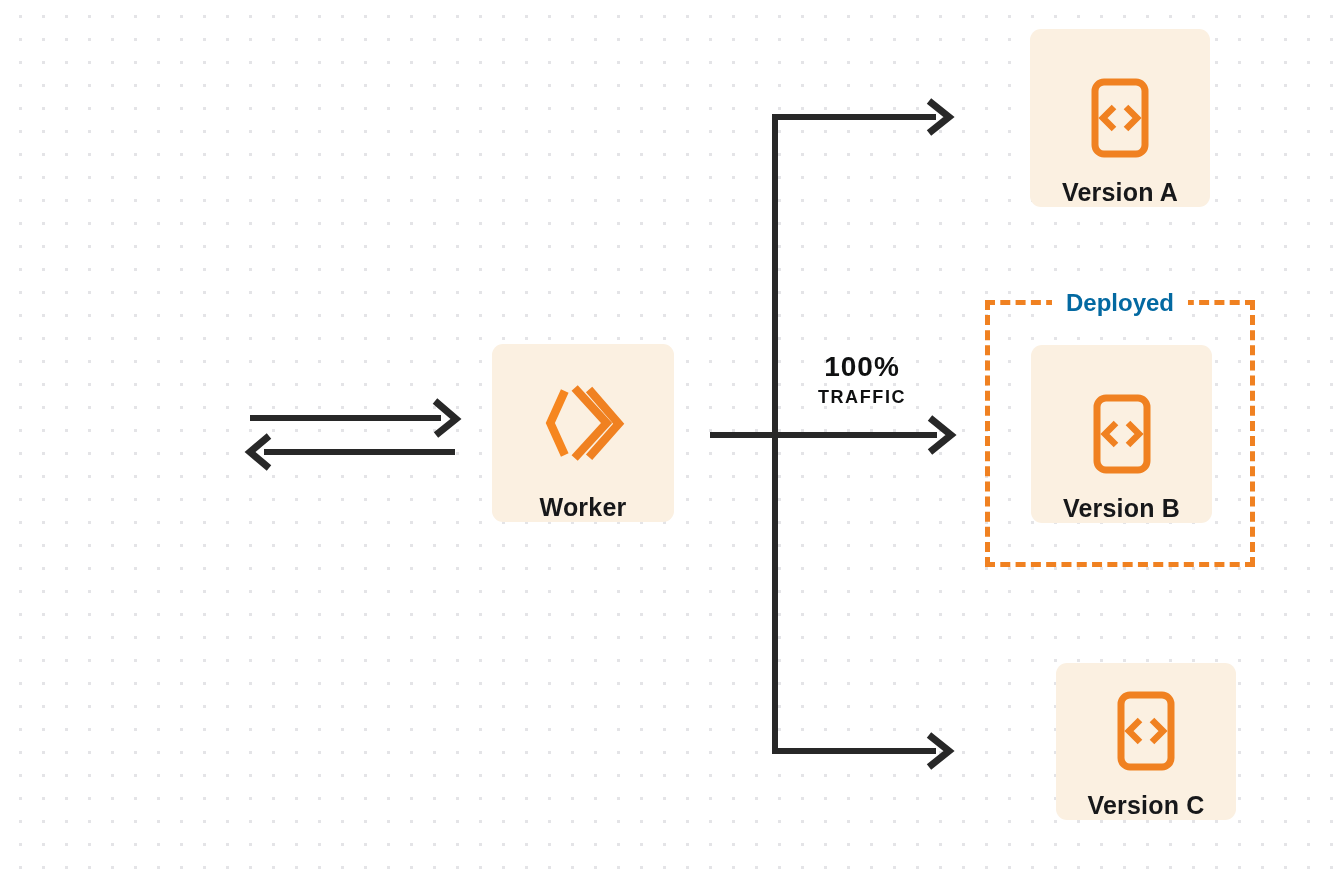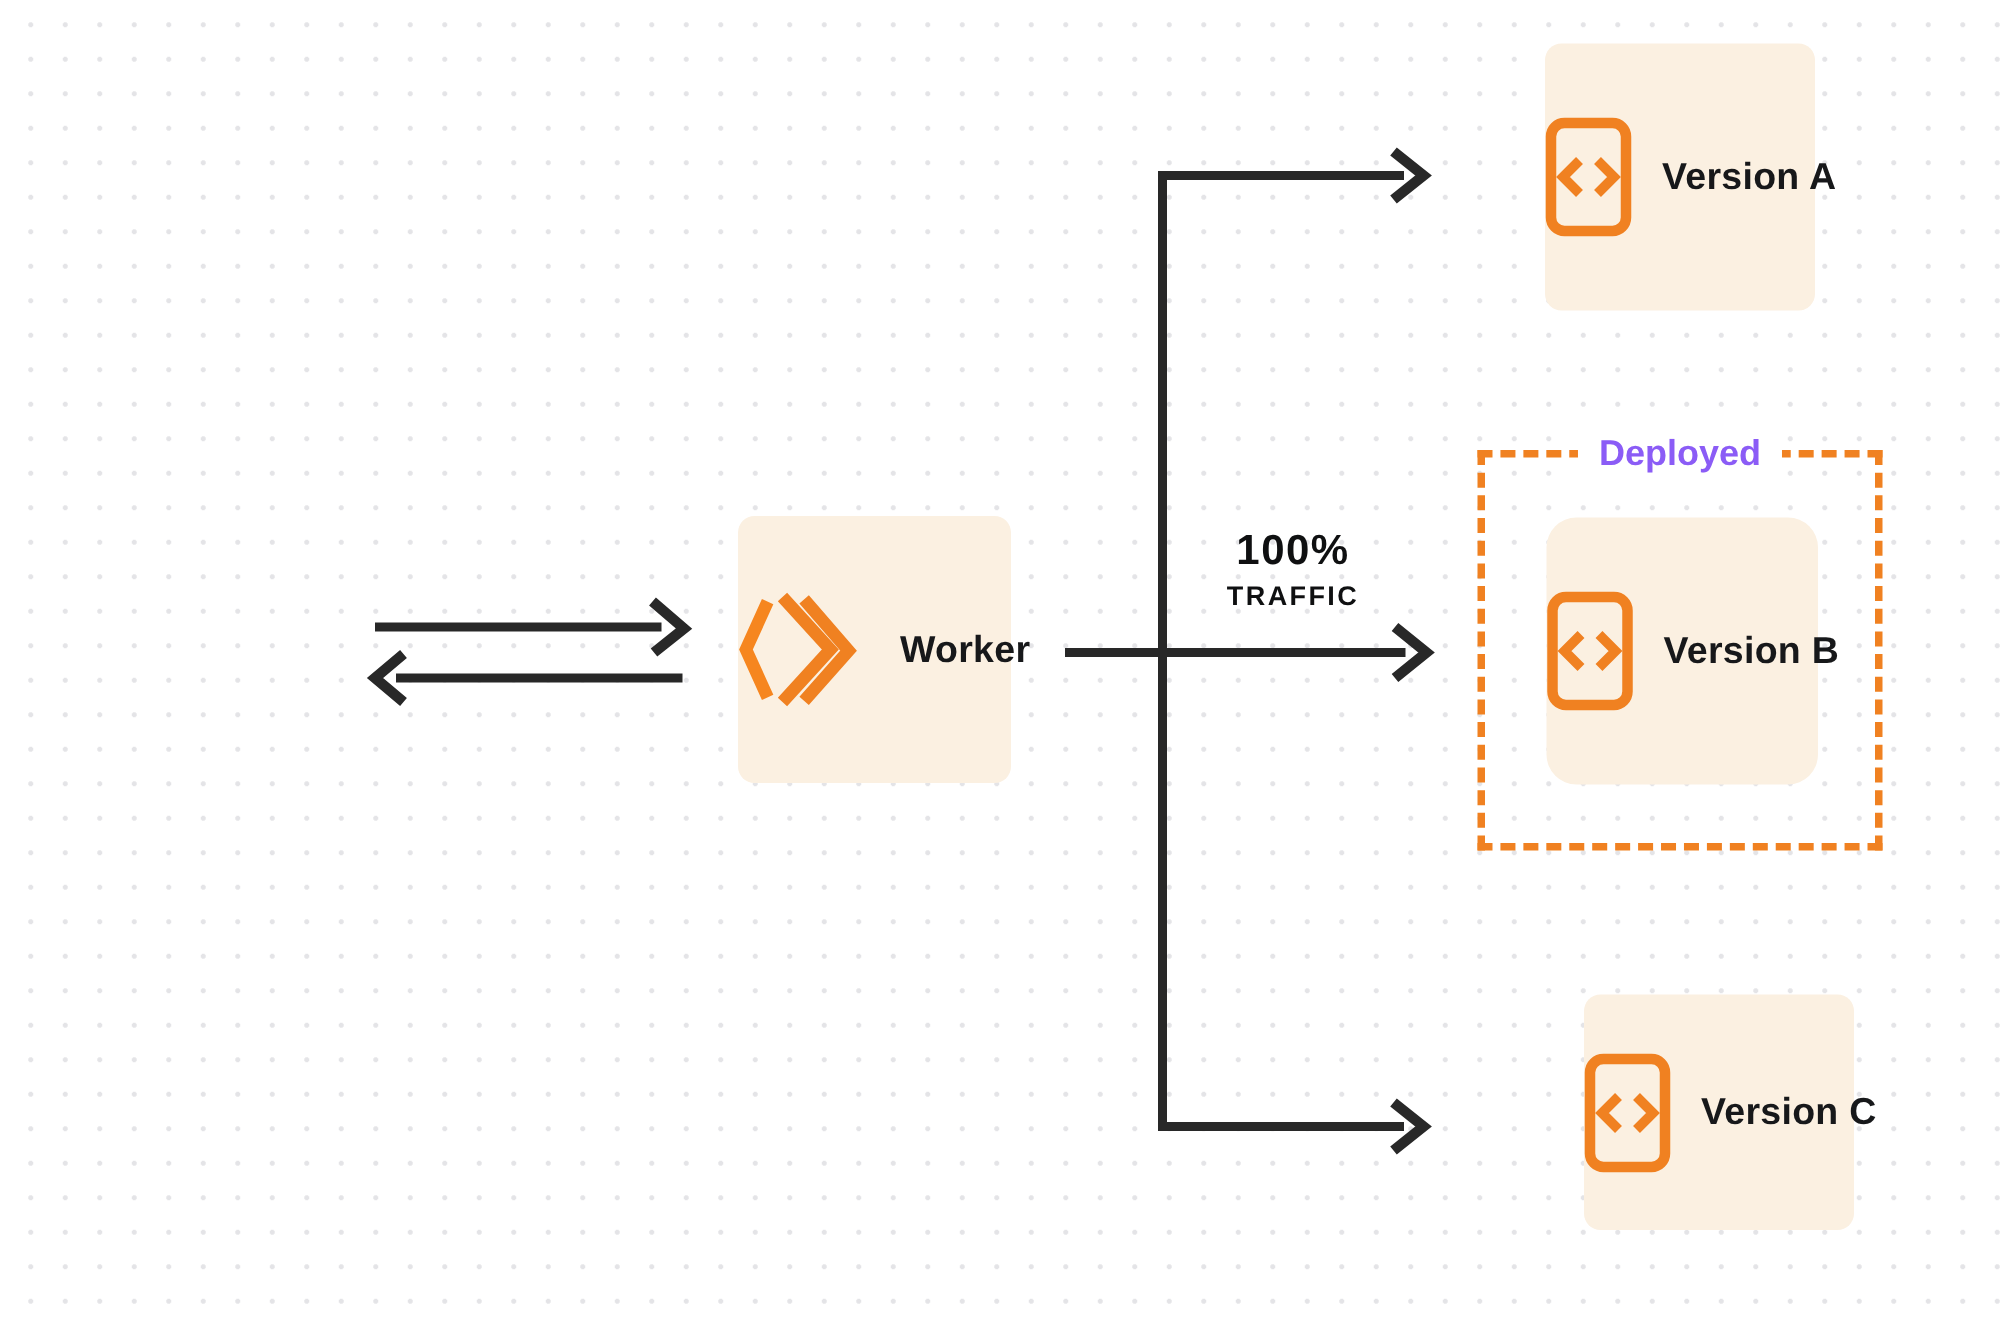--- a/index.html
+++ b/index.html
@@ -14,23 +14,23 @@
     background-size: 23px 23px;
     background-position: 9px 5px;
   }
   svg.arrow-layer { position: absolute; left: 0; top: 0; }
   .line { stroke: #282828; stroke-width: 6; fill: none; }
   .head { stroke: #282828; stroke-width: 7; fill: none; stroke-linejoin: miter; stroke-linecap: butt; }
 
   .node {
     position: absolute;
     display: flex;
-    flex-direction: row;
+    flex-direction: column;
     align-items: center;
-    justify-content: flex-start;
+    justify-content: flex-end;
     gap: 20px;
     border-radius: 11px;
   }
   .node-label {
     font-weight: bold;
     font-size: 25px;
     color: #17181a;
     letter-spacing: 0.2px;
     white-space: nowrap;
   }
@@ -47,42 +47,42 @@
   }
   .deployed-label {
     position: absolute;
     top: -18px;
     left: 50%;
     transform: translateX(-50%);
     background: #ffffff;
     padding: 2px 14px;
     font-weight: bold;
     font-size: 24px;
-    color: #8b5cf6;
+    color: #0369a1;
     white-space: nowrap;
   }
 
   .traffic-label {
     position: absolute;
     left: 782px;
     top: 351px;
     width: 160px;
     text-align: center;
     color: #0f1011;
     font-weight: bold;
   }
   .traffic-l1 { font-size: 28px; letter-spacing: 1px; }
   .traffic-l2 { font-size: 18px; letter-spacing: 1.6px; margin-top: 4px; }
 
   
   .pos-client    { left: 31px;  top: 343px; width: 181px; height: 180px; }
   .pos-worker    { left: 492px; top: 344px; width: 182px; height: 178px; gap: 32px; }
   .pos-version-a { left: 1030px; top: 29px;  width: 180px; height: 178px; }
   .pos-deployed  { left: 985px; top: 300px; width: 270px; height: 267px; }
-  .pos-version-b { left: 41px;  top: 40px;  width: 181px; height: 178px; border-radius: 20px; }
+  .pos-version-b { left: 41px;  top: 40px;  width: 181px; height: 178px; }
   .pos-version-c { left: 1056px; top: 663px; width: 180px; height: 157px; }
 </style>
 </head>
 <body>
 
 <div class="canvas">
 
   <svg class="arrow-layer" width="1338" height="878" viewBox="0 0 1338 878" aria-hidden="true">
     <g>
       <path class="line" d="M250 418 H441"></path>

